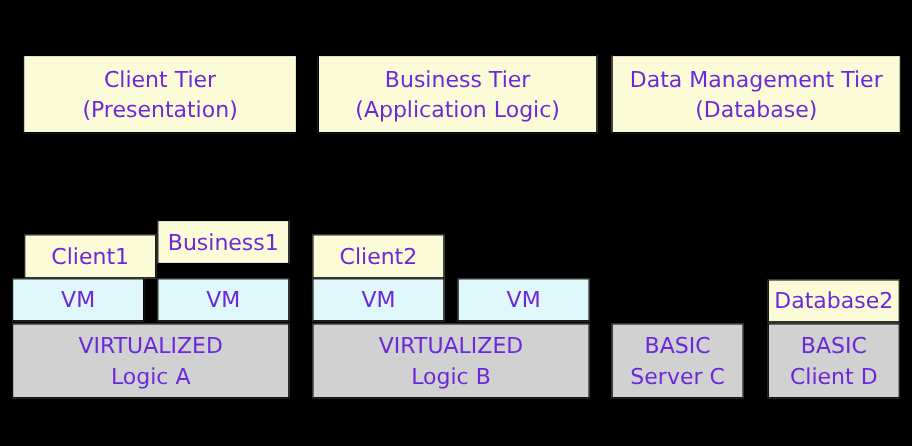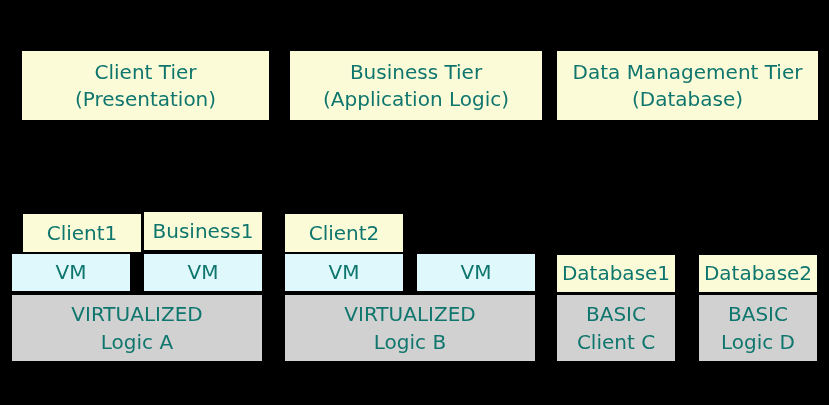--- a/index.html
+++ b/index.html
@@ -6,21 +6,21 @@
     margin: 0;
     padding: 0;
     background: #000000;
   }
   .canvas {
     position: relative;
     width: 829px;
     height: 405px;
     background: #000000;
     font-family: "DejaVu Sans", sans-serif;
-    color: #0f766e;
+    color: #6d28d9;
     overflow: hidden;
   }
   .box {
     position: absolute;
     box-sizing: border-box;
     border: 1.5px solid #000000;
     display: flex;
     flex-direction: column;
     align-items: center;
     justify-content: center;
@@ -33,21 +33,21 @@
   .vm    { background: #DFF8FB; }
   .server{ background: #D1D1D1; line-height: 28px; align-items: center; }
 
   
   .tier-1 { left: 21px;  top: 50px; width: 249px; height: 71px; }
   .tier-2 { left: 289px; top: 50px; width: 254px; height: 71px; }
   .tier-3 { left: 556px; top: 50px; width: 263px; height: 71px; }
 
   
   .app-a1 { left: 22px;  top: 213px; width: 120px; height: 40px; }
-  .app-a2 { left: 143px; top: 211px; width: 120px; height: 40px; }
+  .app-a2 { left: 143px; top: 200px; width: 120px; height: 40px; }
   .app-b1 { left: 284px; top: 213px; width: 120px; height: 40px; }
   .app-b2 { left: 416px; top: 213px; width: 120px; height: 40px; }
   
   .app-c  { left: 556px; top: 254px; width: 120px; height: 39px; }
   .app-d  { left: 698px; top: 254px; width: 120px; height: 39px; }
 
   
   .vm-a1 { left: 11px;  top: 253px; width: 120px; height: 39px; }
   .vm-a2 { left: 143px; top: 253px; width: 120px; height: 39px; }
   .vm-b1 { left: 284px; top: 253px; width: 120px; height: 39px; }
@@ -101,29 +101,26 @@
     <span>VM</span>
   </div>
   <div class="box vm vm-b2">
     <span>VM</span>
   </div>
   <div class="box server server-b">
     <span>VIRTUALIZED</span>
     <span>Logic B</span>
   </div>
 
-  <div class="box app app-c">
-    <span>Database1</span>
-  </div>
   <div class="box server server-c">
     <span>BASIC</span>
-    <span>Client C</span>
+    <span>Server C</span>
   </div>
 
   <div class="box app app-d">
     <span>Database2</span>
   </div>
   <div class="box server server-d">
     <span>BASIC</span>
-    <span>Logic D</span>
+    <span>Client D</span>
   </div>
 
 </div>
 
 </body></html>

